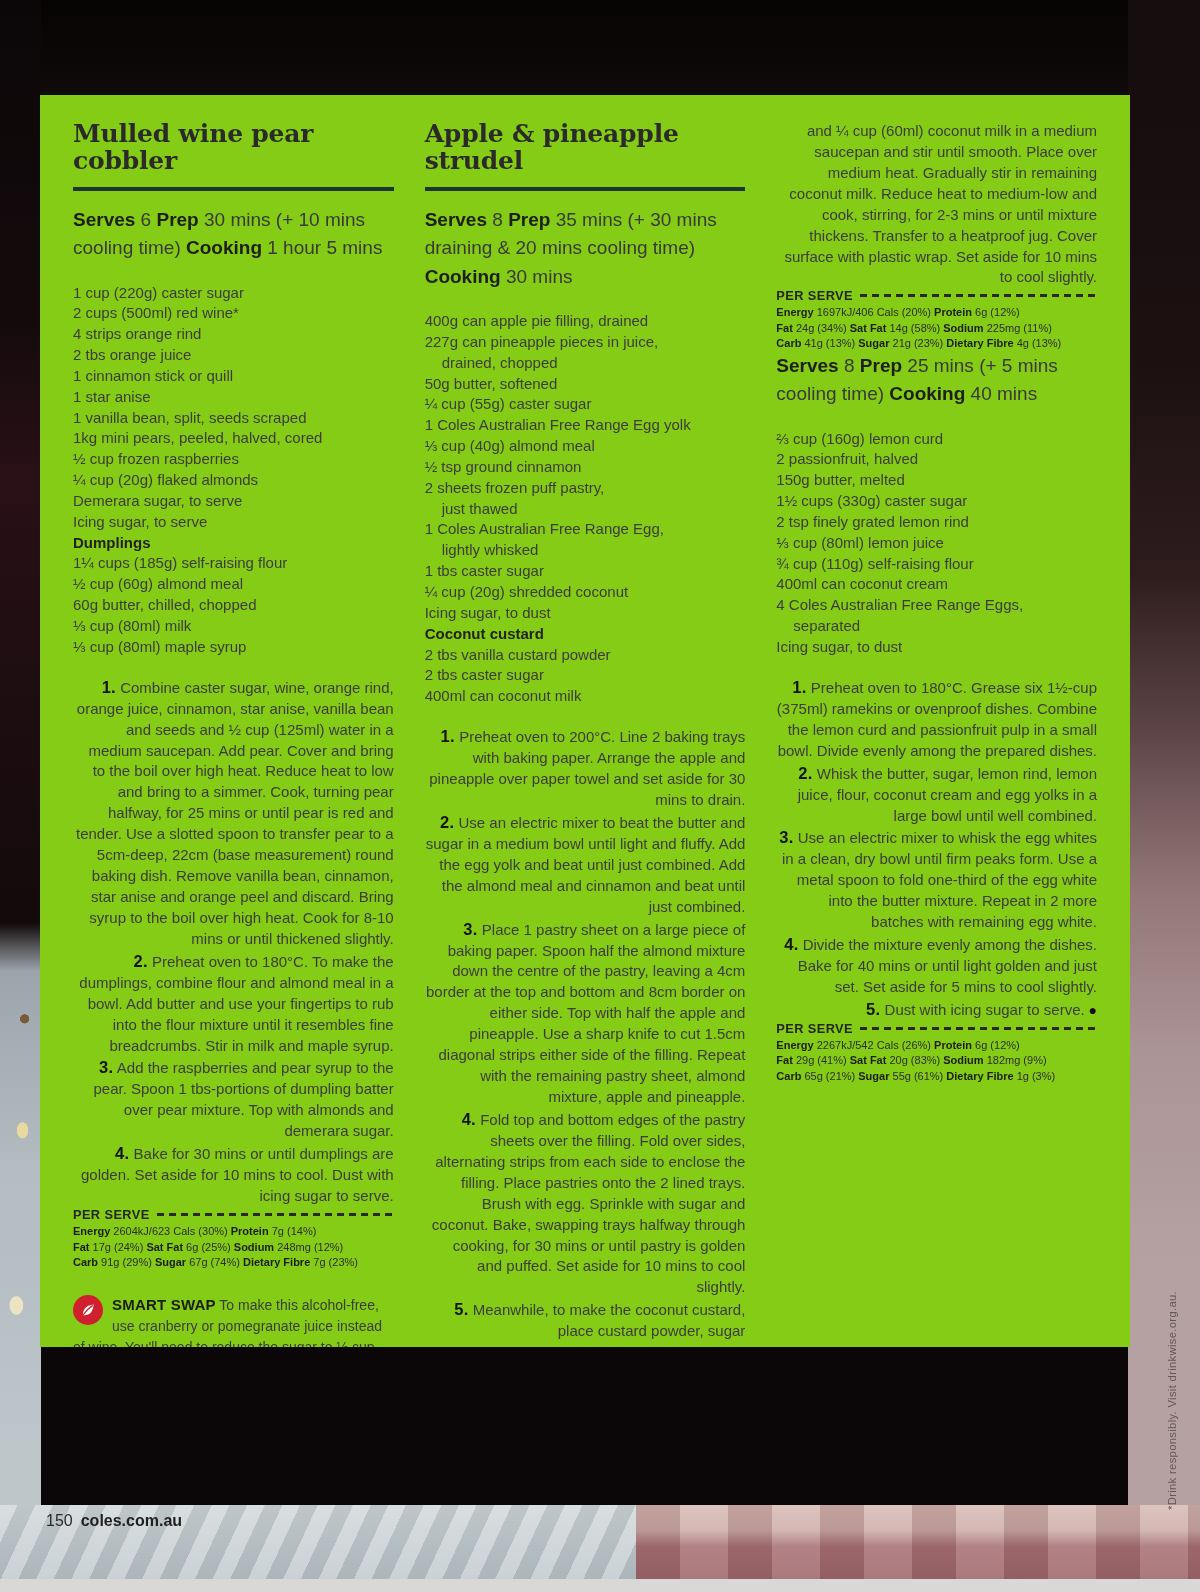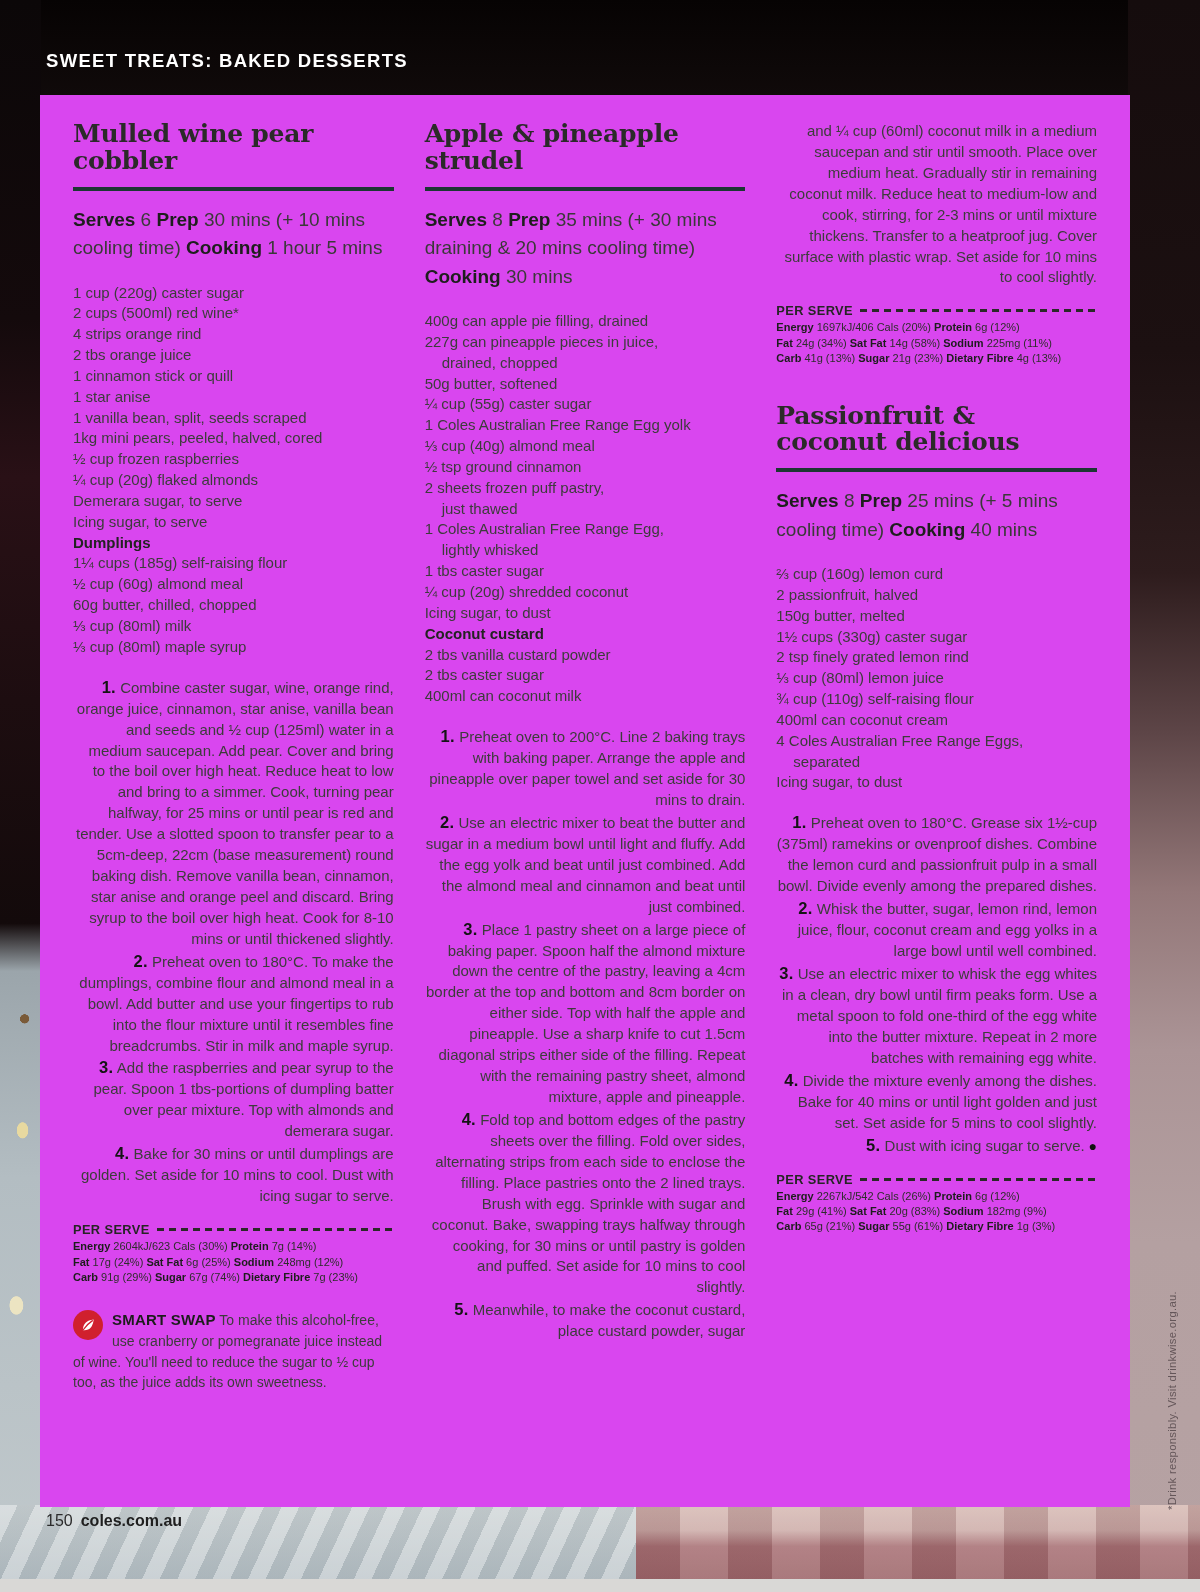--- a/index.html
+++ b/index.html
@@ -29,40 +29,40 @@
 
   
   .kicker{position:absolute;left:46px;top:50px;color:#ffffff;font-size:18.5px;font-weight:bold;
           letter-spacing:1.3px;}
   .footer{position:absolute;left:46px;top:1512px;color:#2b2b2b;font-size:16px;display:flex;gap:8px;align-items:baseline;}
   .footer .site{font-weight:bold;color:#1f1f1f;}
   .side-note{position:absolute;right:22px;top:1180px;height:330px;writing-mode:vertical-rl;
              transform:rotate(180deg);color:#645659;font-size:11.3px;letter-spacing:.3px;white-space:nowrap;}
 
   
-  .card{position:absolute;left:40px;top:95px;width:1090px;height:1412px;background:#d946ef;overflow:hidden;}
+  .card{position:absolute;left:40px;top:95px;width:1090px;height:1252px;background:#84cc16;overflow:hidden;}
   .columns{display:flex;gap:31px;padding:26px 33px 0 33px;box-sizing:border-box;height:100%;}
   .col{flex:1 1 0;min-width:0;}
 
   h2.r-title{font-family:"DejaVu Serif","Liberation Serif",serif;font-weight:bold;font-size:25px;
              line-height:1.07;color:#2b2a29;margin:0;letter-spacing:-.2px;}
   .title-rule{height:4px;background:#1c3733;margin:12px 0 15px;}
   .mt-lg{margin-top:36px;}
   .meta{font-size:19px;line-height:1.5;color:#3a3938;margin:0;}
   .meta b{color:#1e1e1d;}
   .ingredients{margin-top:20px;font-size:15px;line-height:1.39;color:#3d3c3b;}
   .ing-line{min-height:20px;}
   .ing-line.ind{padding-left:17px;}
   .ing-line b{color:#232221;}
   .steps{margin-top:18px;}
   .steps.tight{margin-top:0;}
   p.step,.cont{font-size:15px;line-height:1.395;color:#3d3c3b;margin:0;text-align:right;}
   .step-num{font-size:16.5px;color:#141414;letter-spacing:.3px;}
   .end-dot{font-size:14px;color:#111;}
-  .nutri{margin-top:15px;}
+  .nutri{}
   .nutri-head{display:flex;align-items:center;margin-bottom:2px;}
   .nutri-label{font-size:12.8px;font-weight:bold;letter-spacing:.4px;color:#262524;white-space:nowrap;}
   .dashes{flex:1;height:3px;margin-left:7px;background:repeating-linear-gradient(90deg,#2a2928 0 7px,transparent 7px 12px);}
   .nutri-line{font-size:11px;line-height:1.4;color:#2e2d2c;}
   .nutri-line b{color:#1d1d1c;}
   .swap{margin-top:24px;font-size:14px;line-height:1.46;color:#3d3c3b;}
   .swap-icon{float:left;width:30px;height:30px;border-radius:50%;margin:1px 9px 2px 0;
              display:flex;align-items:center;justify-content:center;}
   .swap-label{font-size:15px;color:#1c1c1b;letter-spacing:.2px;}
 </style>
@@ -72,21 +72,20 @@
 <div class="page">
   <div class="bg-top"></div>
   <div class="bg-right"></div>
   <div class="bg-left"></div>
   <div class="bottom-band">
     <div class="plate-bottom"></div>
     <div class="fabric-bottom"></div>
   </div>
   <div class="page-edge"></div>
 
-  <div class="kicker">SWEET TREATS: BAKED DESSERTS</div>
 
   <div class="card">
     <div class="columns" id="columns">
         <div class="col">
           <div>
             <h2 class="r-title">Mulled wine pear cobbler</h2>
             <div class="title-rule"></div>
           </div>
           <p class="meta"><b>Serves</b><span> 6  </span><b>Prep</b><span> 30 mins (+ 10 mins cooling time)  </span><b>Cooking</b><span> 1 hour 5 mins</span></p>
           <div class="ingredients">
@@ -170,27 +169,20 @@
           <p class="cont">and ¼ cup (60ml) coconut milk in a medium saucepan and stir until smooth. Place over medium heat. Gradually stir in remaining coconut milk. Reduce heat to medium-low and cook, stirring, for 2-3 mins or until mixture thickens. Transfer to a heatproof jug. Cover surface with plastic wrap. Set aside for 10 mins to cool slightly.</p>
           <div class="nutri">
             <div class="nutri-head">
               <span class="nutri-label">PER SERVE</span>
               <span class="dashes"></span>
             </div>
             <div class="nutri-line"><b>Energy</b><span> 1697kJ/406 Cals (20%) </span><b>Protein</b><span> 6g (12%)</span></div>
             <div class="nutri-line"><b>Fat</b><span> 24g (34%) </span><b>Sat Fat</b><span> 14g (58%) </span><b>Sodium</b><span> 225mg (11%)</span></div>
             <div class="nutri-line"><b>Carb</b><span> 41g (13%) </span><b>Sugar</b><span> 21g (23%) </span><b>Dietary Fibre</b><span> 4g (13%)</span></div>
           </div>
-          <div class="mt-lg">
-            <h2 class="r-title">
-              <div>Passionfruit &amp;</div>
-              <div>coconut delicious</div>
-            </h2>
-            <div class="title-rule"></div>
-          </div>
           <p class="meta"><b>Serves</b><span> 8  </span><b>Prep</b><span> 25 mins (+ 5 mins cooling time) </span><b>Cooking</b><span> 40 mins</span></p>
           <div class="ingredients">
             <div class="ing-line">⅔ cup (160g) lemon curd</div>
             <div class="ing-line">2 passionfruit, halved</div>
             <div class="ing-line">150g butter, melted</div>
             <div class="ing-line">1½ cups (330g) caster sugar</div>
             <div class="ing-line">2 tsp finely grated lemon rind</div>
             <div class="ing-line">⅓ cup (80ml) lemon juice</div>
             <div class="ing-line">¾ cup (110g) self-raising flour</div>
             <div class="ing-line">400ml can coconut cream</div>

